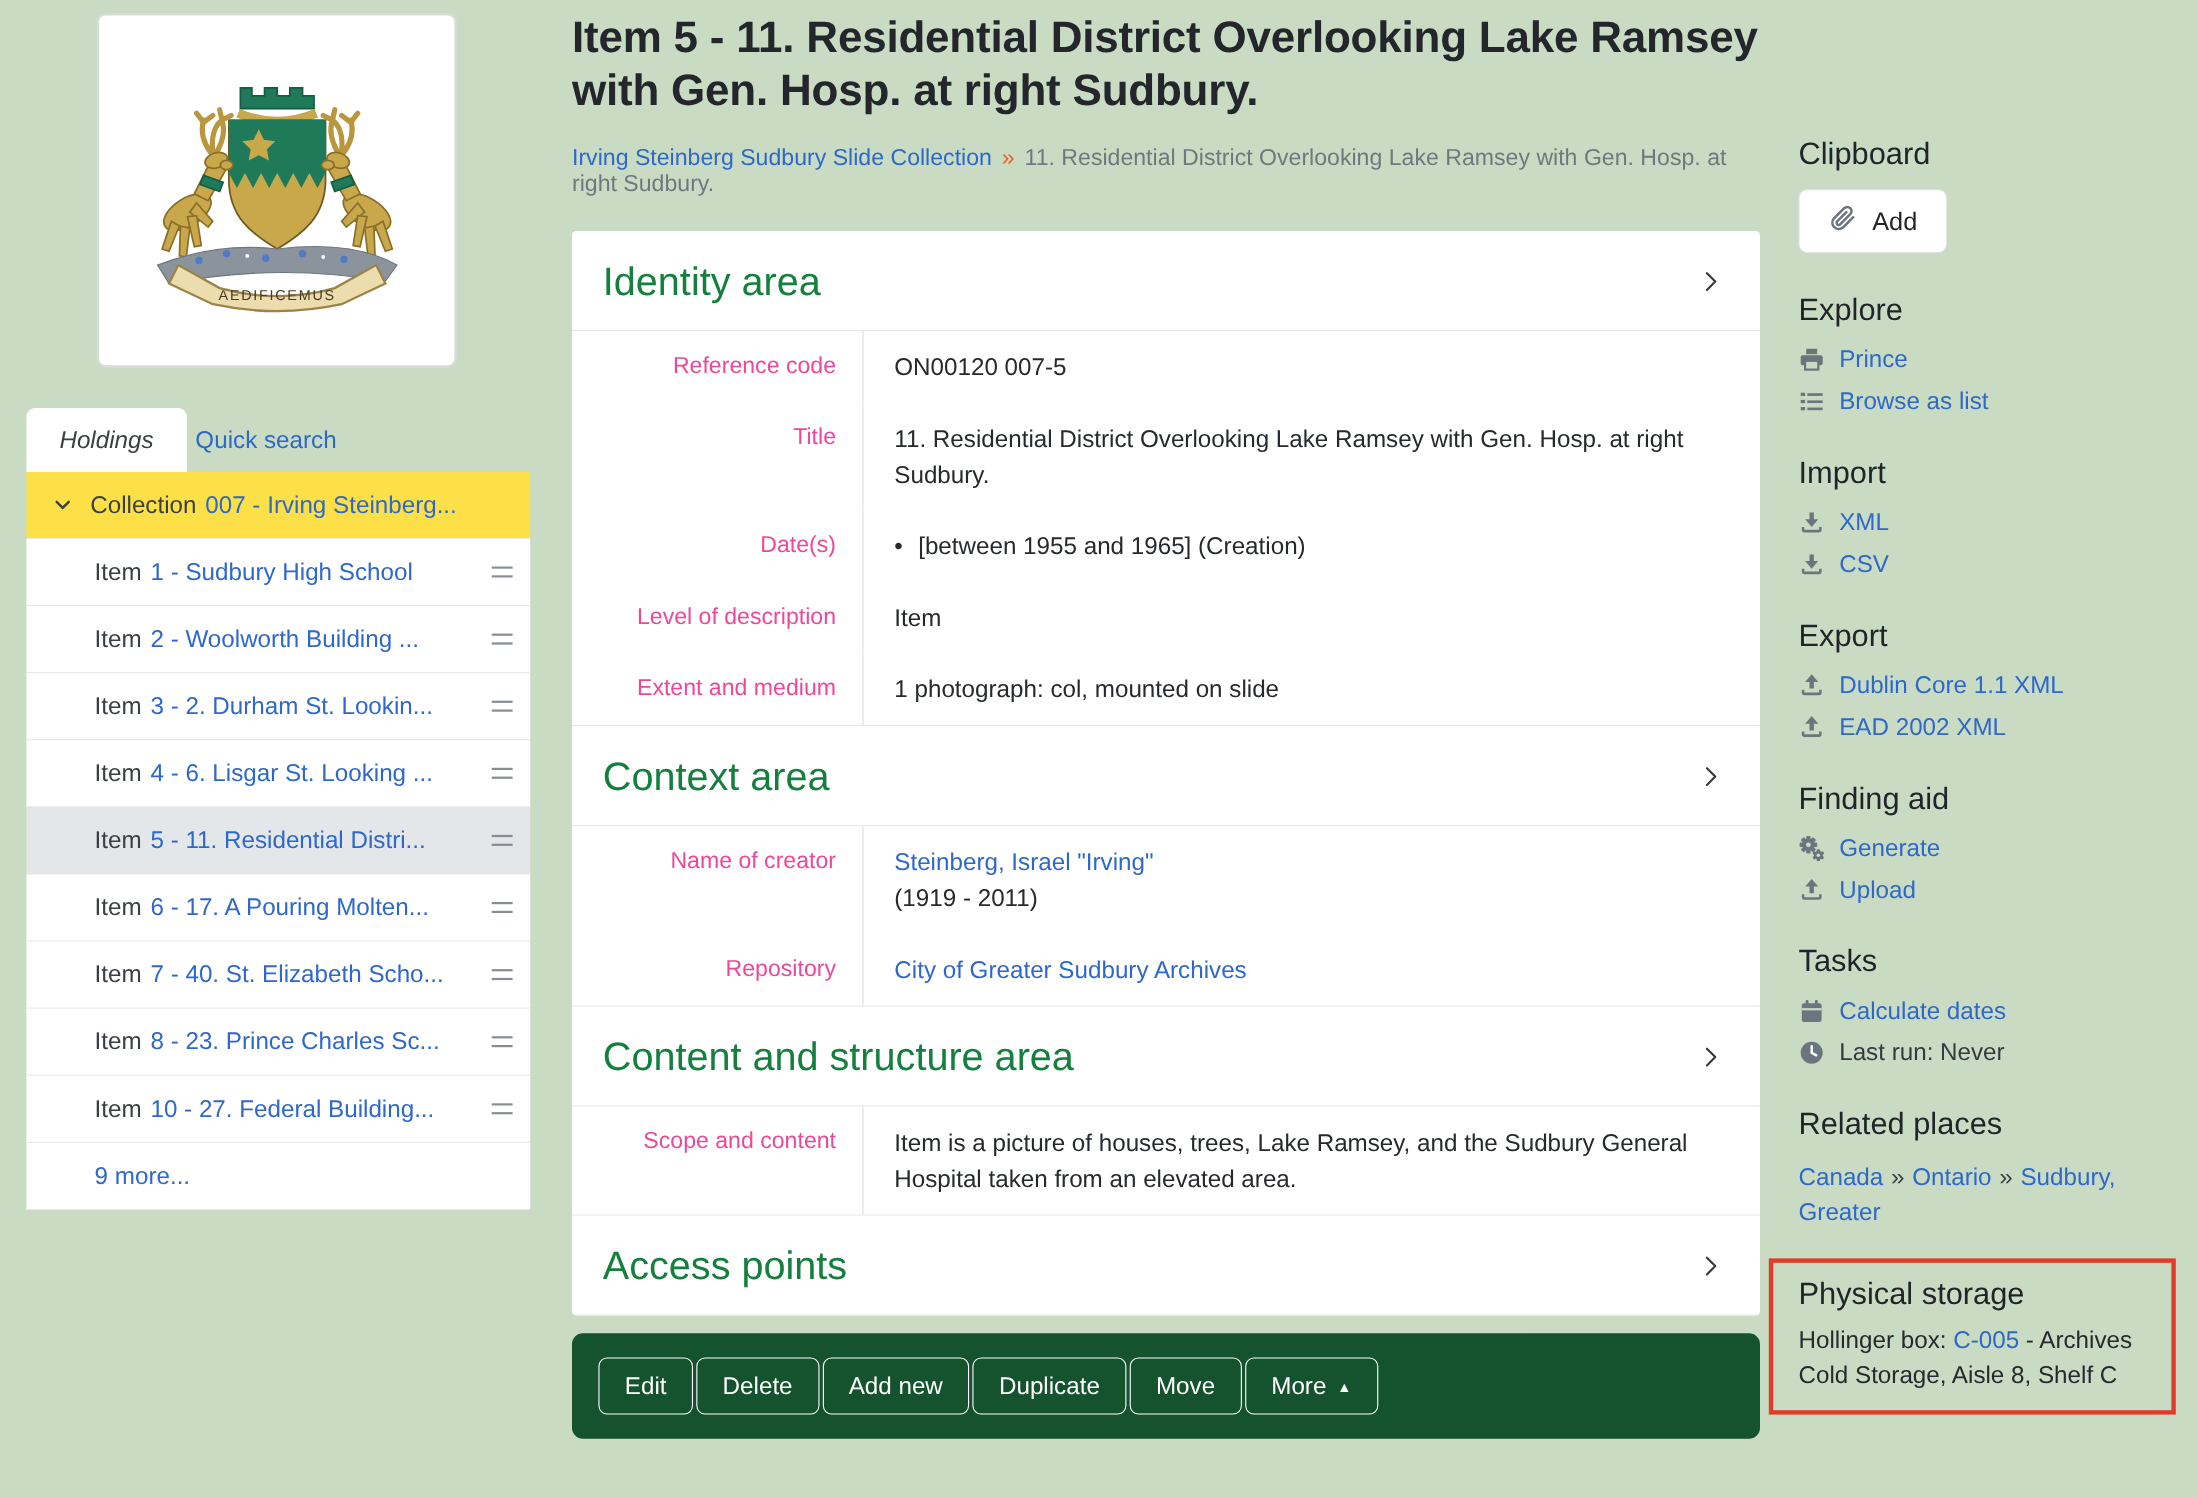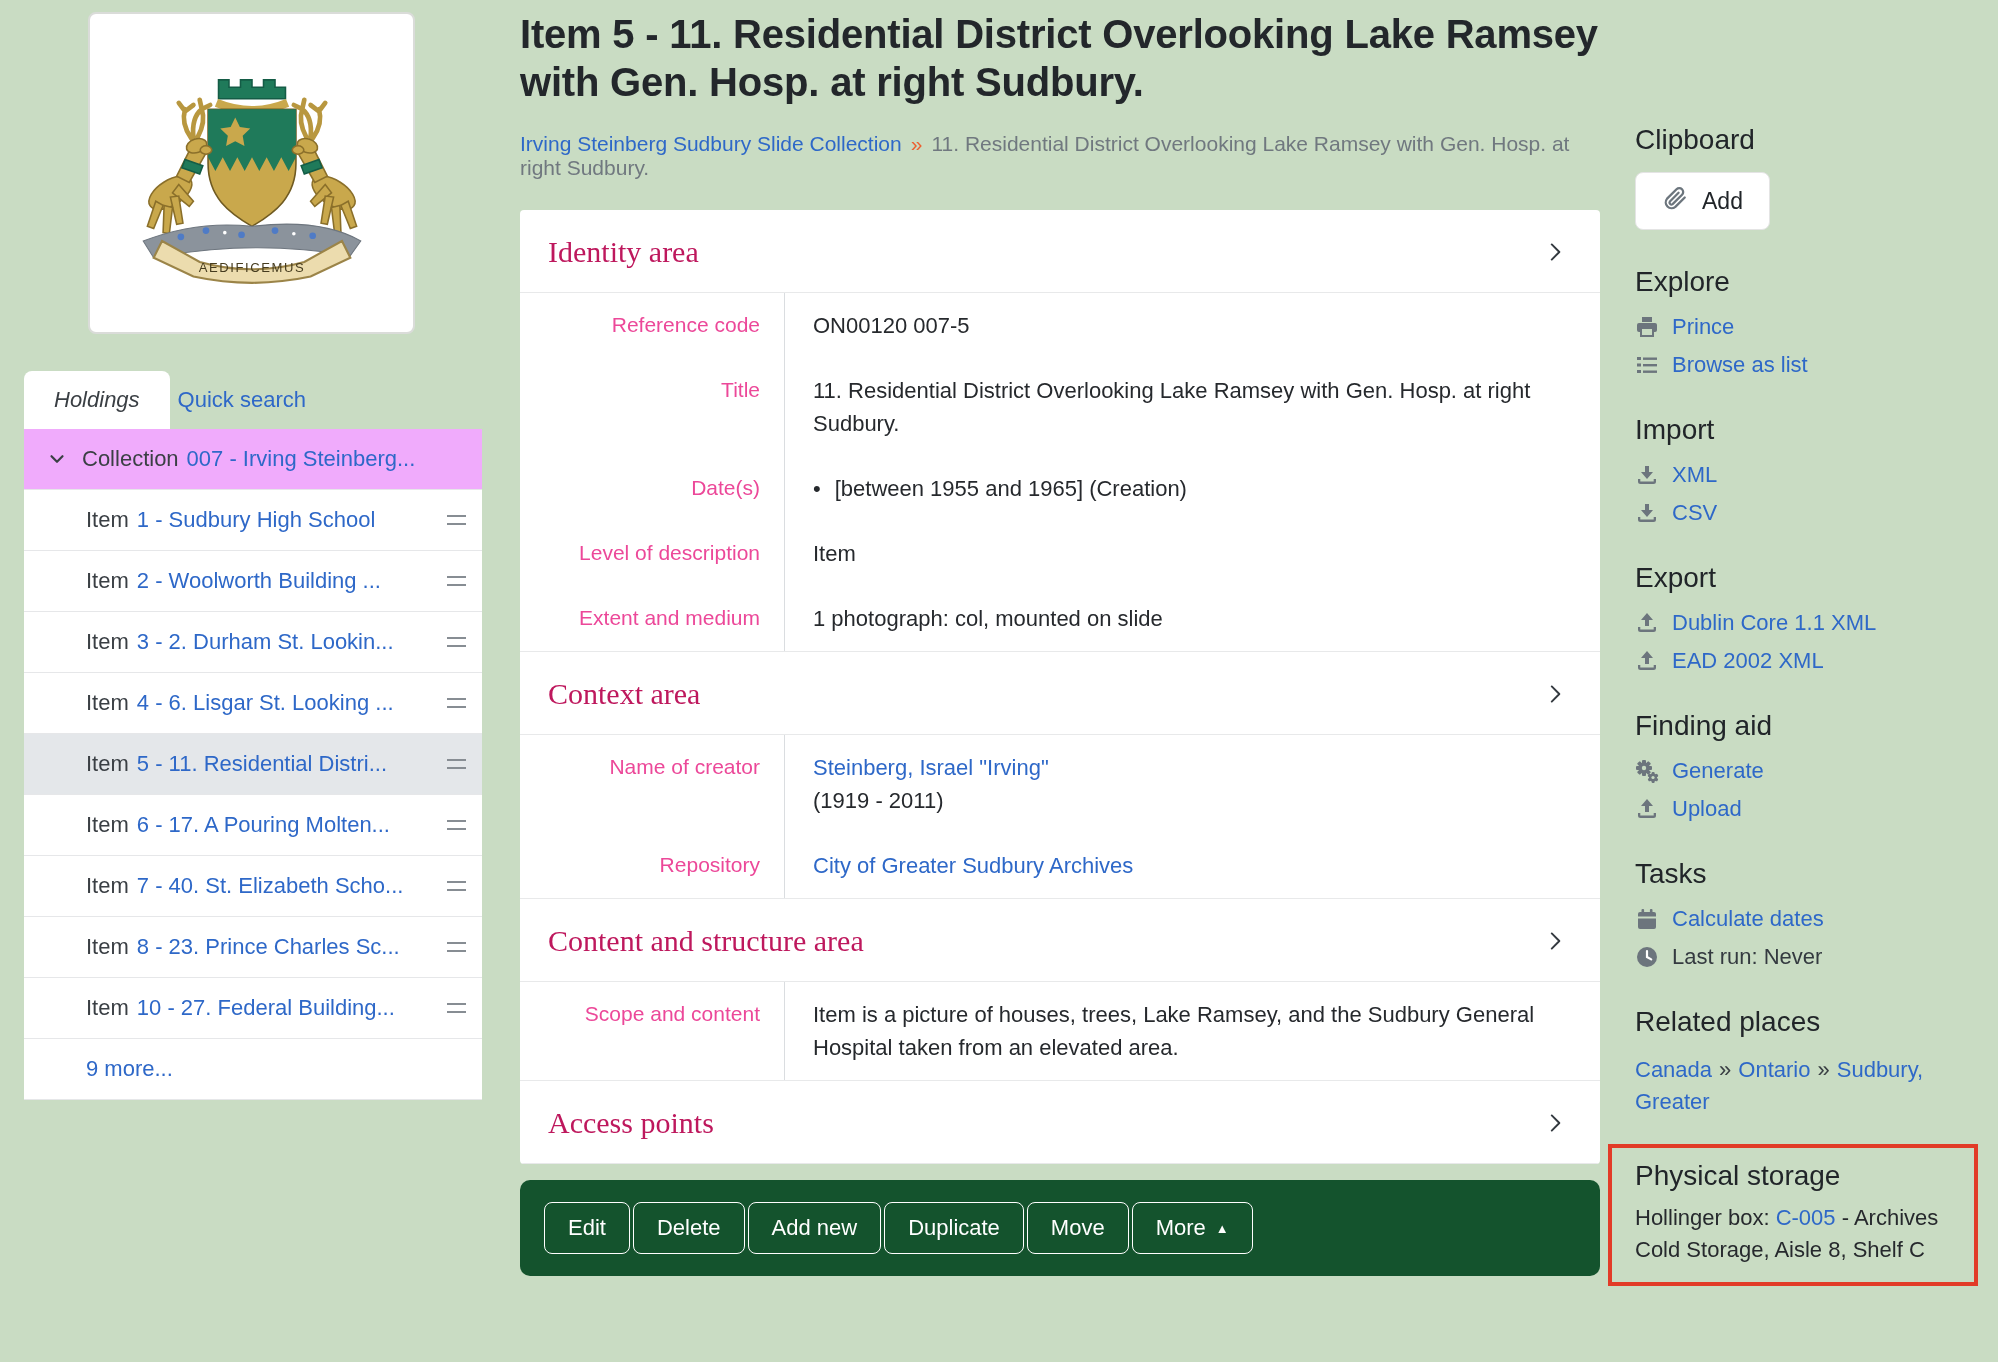--- a/index.html
+++ b/index.html
@@ -27,21 +27,21 @@
     padding:16px 30px; border-radius:8px 8px 0 0; cursor:pointer;font-style:italic;
   }
   .tab-link { font-size:22px; padding:16px 8px; cursor:pointer; }
   .tree { width:458px; }
   .tree-row {
     display:flex; align-items:center; min-height:61px;
     background:#fff; border-bottom:1px solid #e6e7e9;
     font-size:22px; padding:0 16px 0 62px; color:#3a3f44;
   }
   .tree-row .pre { margin-right:8px; white-space:nowrap; }
-  .tree-row.collection { background:#f0abfc; padding-left:22px; }
+  .tree-row.collection { background:#fde047; padding-left:22px; }
   .tree-row.selected { background:#e4e7ea; }
   .tree-row .twisty { width:22px; height:22px; margin-right:14px; flex:none; cursor:pointer; }
   .tree-row .item-link { white-space:nowrap; overflow:hidden; }
   .handle {
     margin-left:auto; width:19px; height:10px; flex:none; cursor:grab;
     border-top:2.5px solid #878d93; border-bottom:2.5px solid #878d93;
   }
   .tree-row.more-row { padding-left:62px; }
 
   
@@ -54,21 +54,21 @@
   .breadcrumb .sep { color:#ed5f2f; padding:0 9px; }
   .breadcrumb .current { color:#70787f; }
 
   .panel { margin-top:30px; background:#fff; border-radius:4px; overflow:hidden; }
   .sec { border-top:1px solid #e8e9ea; }
   .sec:first-child { border-top:none; }
   .sec-head {
     display:flex; align-items:center; justify-content:space-between;
     padding:25px 32px 23px 28px; border-bottom:1px solid #e8e9ea;
   }
-  .sec-head .sec-title { font-size:30px; color:#be185d;font-family:Liberation Serif, serif; }
+  .sec-head .sec-title { font-size:36px; color:#15803d; }
   .sec-head .chev { width:26px; height:26px; cursor:pointer; }
   .frow { display:flex; }
   .flabel {
     flex:none; width:265px; padding:16px 24px 16px 8px;
     text-align:right; color:#ec4899; font-size:21px; line-height:1.5;
     border-right:1px solid #dadde0;
   }
   .fvalue { flex:1; padding:16px 28px; font-size:22px; line-height:1.5; color:#26292d; }
   .bullet { margin-right:14px; }
   .ap-sep { color:#3a3f44; padding:0 8px; }

